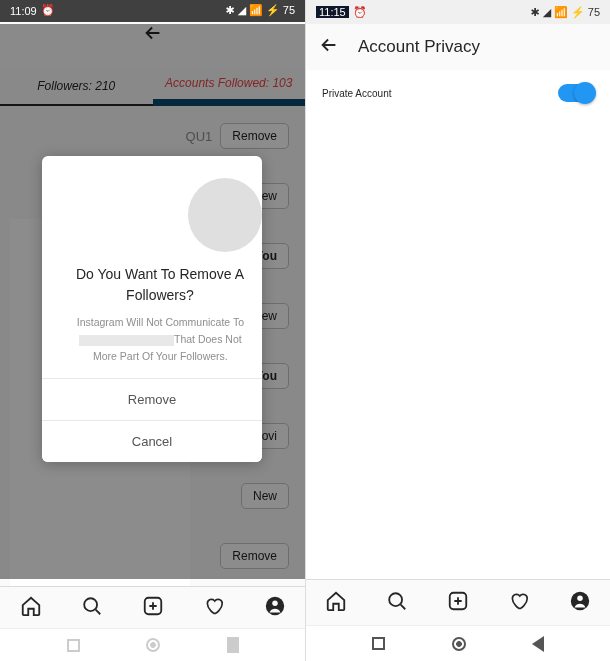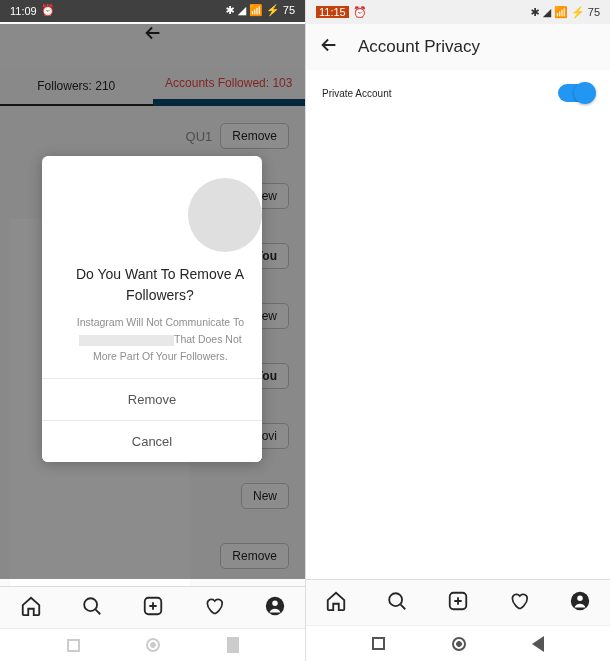--- a/index.html
+++ b/index.html
@@ -9,21 +9,21 @@
     .status-bar { height: 24px; background: #404040; color: #fff; display: flex; align-items: center; padding: 0 10px; font-size: 11px; justify-content: space-between; }
     .status-bar.light { background: #f0f0f0; color: #333; }
     .status-right { display: flex; gap: 4px; align-items: center; }
     .status-left { display: flex; gap: 5px; align-items: center; }
     
     .header { height: 46px; display: flex; align-items: center; padding: 0 12px; gap: 18px; background: #fafafa; }
     .header.dim { background: rgba(250,250,250,0.7); flex-direction: column; }
     .back-arrow svg { width: 22px; height: 22px; }
     .header-title { font-size: 17px; color: #262626; }
     
-    .tabs { display: flex; height: 42px; background: #fafafa; }
+    .tabs { display: flex; height: 42px; background: #fafafa; font-style: italic; }
     .tab { flex: 1; display: flex; align-items: center; justify-content: center; font-size: 12px; color: #ef4444; border-bottom: 7px solid #0c4a6e; }
     .tab.active { color: #262626; border-bottom: 2px solid #262626; }
     
     .overlay { position: absolute; inset: 0; background: rgba(0,0,0,0.45); z-index: 5; }
     
     .feed-area { flex: 1; background: #fafafa; position: relative; padding-top: 0; }
     .follower-rows { position: absolute; top: 0; left: 0; right: 0; }
     .row { height: 60px; display: flex; align-items: center; justify-content: flex-end; padding: 0 16px; }
     .remove-btn { border: 1px solid #c7c7c7; background: #fff; border-radius: 5px; padding: 5px 11px; font-size: 12px; color: #262626; }
     .tag-label { font-size: 13px; color: #8e8e8e; margin-right: 8px; font-weight: 500; }
@@ -155,21 +155,21 @@
   <div class="nav-bar dark" style="position:relative;z-index:12;background:#fff;">
     <div class="nav-sq"></div>
     <div class="nav-circ"></div>
     <div class="nav-tri"></div>
   </div>
 </div>
 
 <div class="screen" style="border-left:1px solid #ddd;">
   <div class="status-bar light">
     <div class="status-left">
-      <span style="background:#c2410c;color:#fff;padding:0 3px;">11:15</span>
+      <span style="background:#0f172a;color:#fff;padding:0 3px;">11:15</span>
       <span>⏰</span>
     </div>
     <span class="status-right">✱ ◢ 📶 ⚡ 75</span>
   </div>
 
   <div class="header">
     <span class="back-arrow">
       <svg viewBox="0 0 24 24" fill="none" stroke="#262626" stroke-width="2">
           <path d="M19 12H5M11 18l-6-6 6-6"></path>
         </svg>

